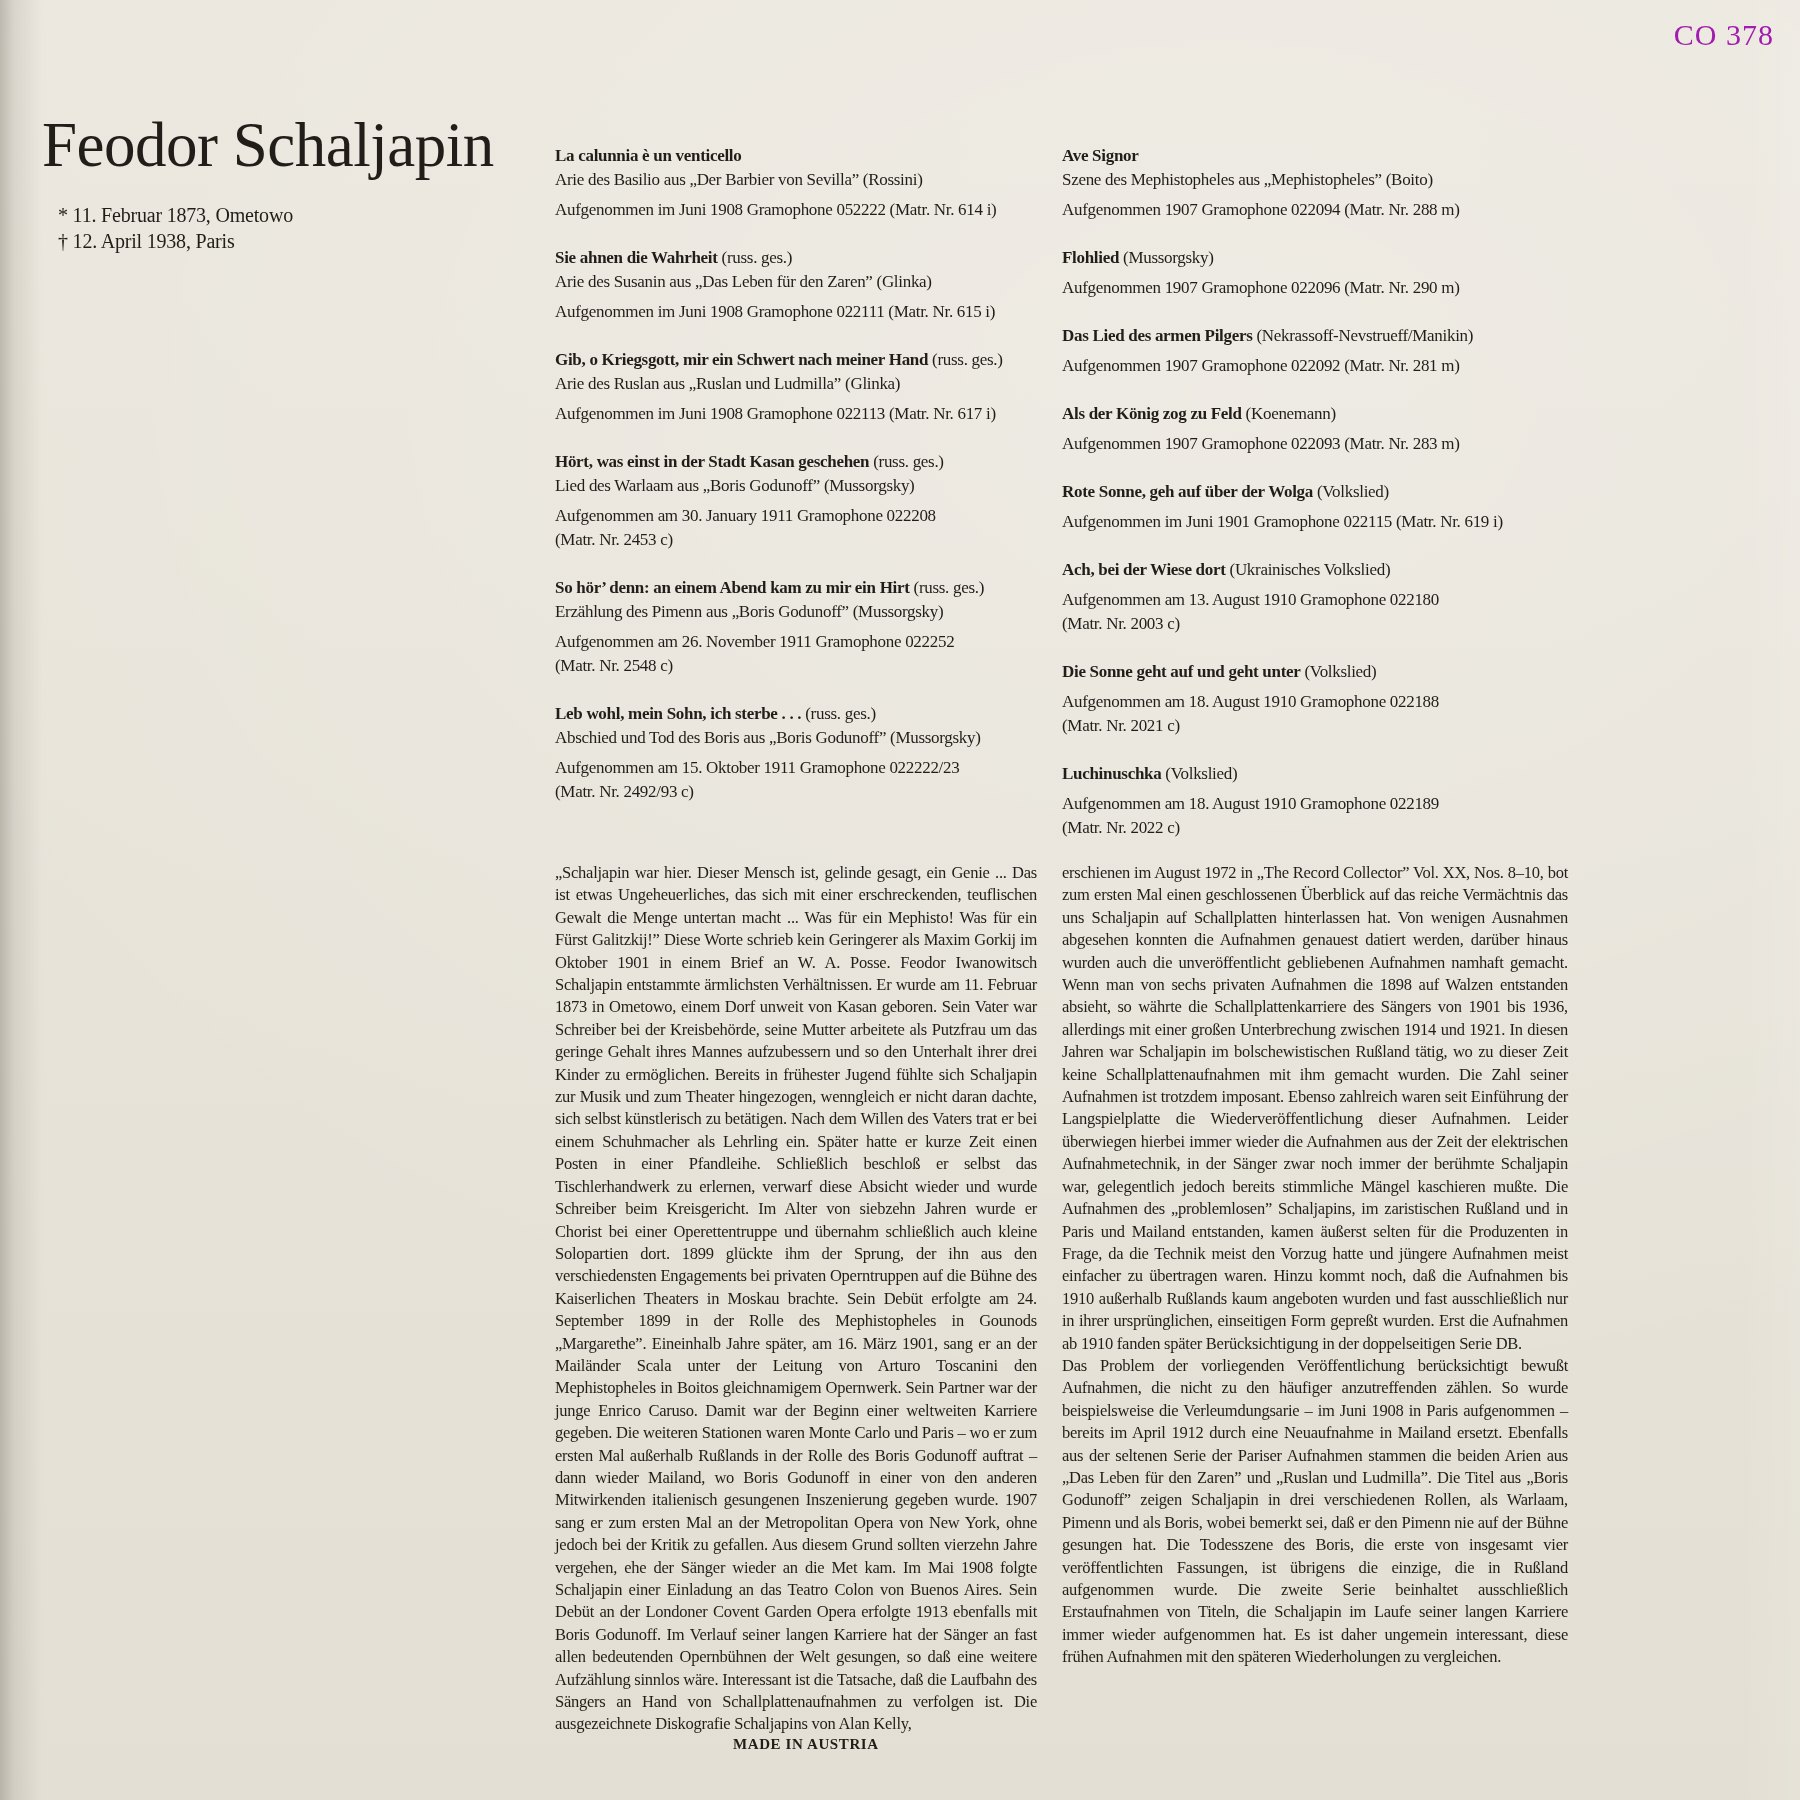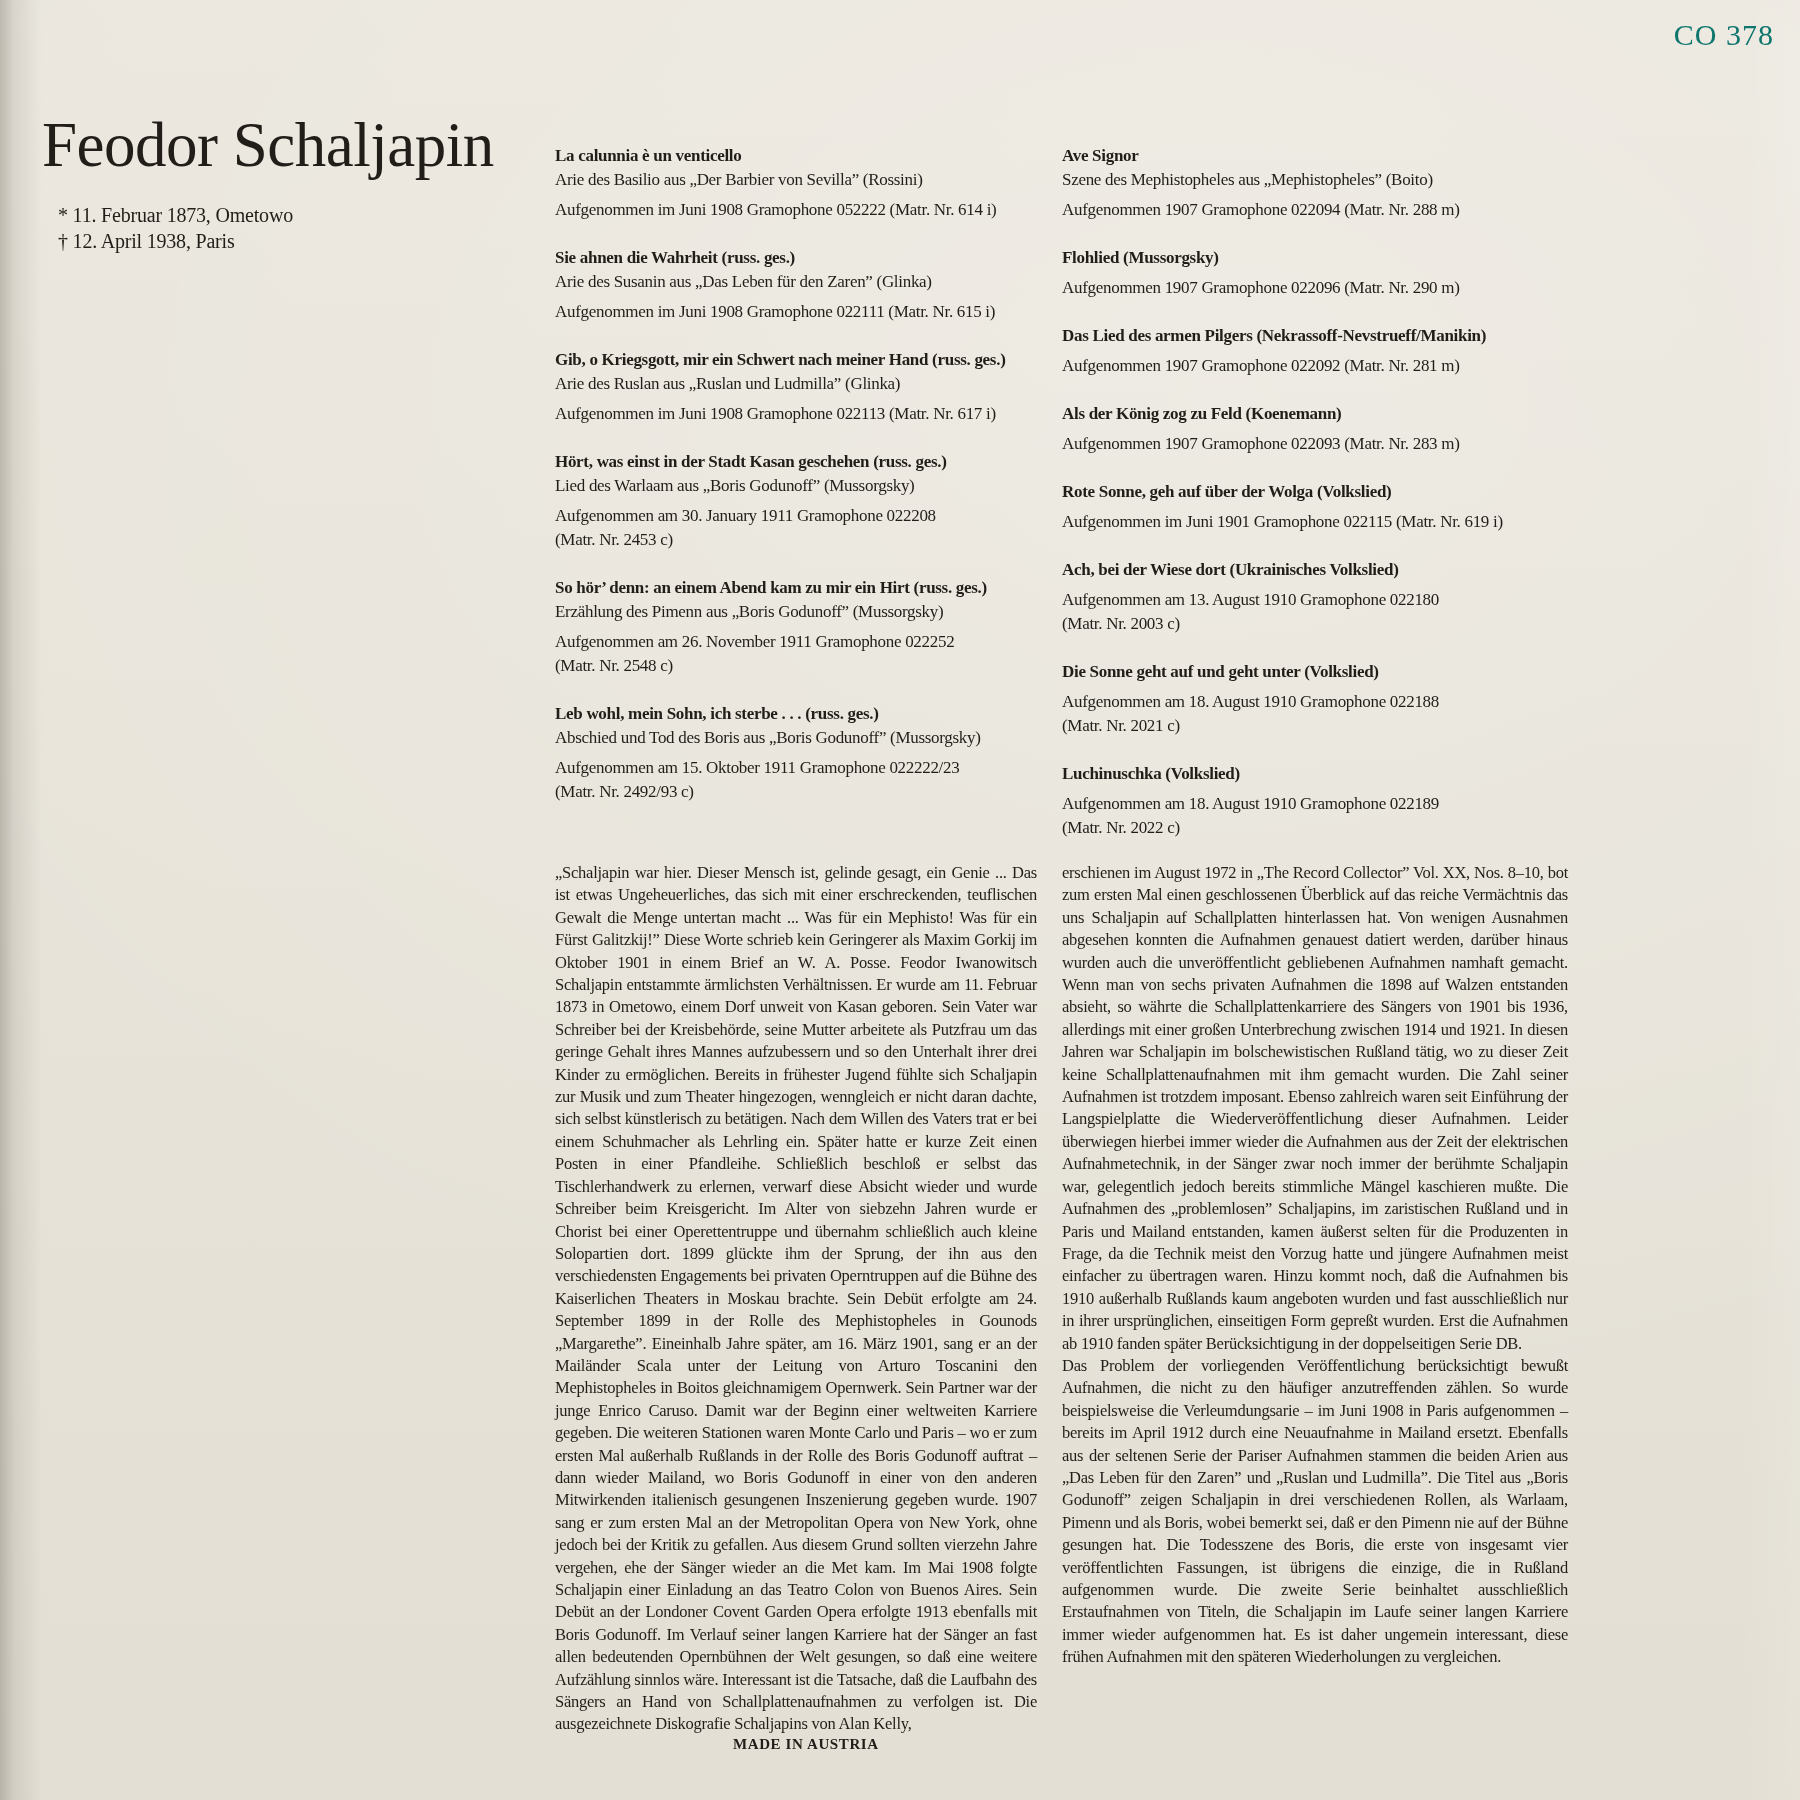--- a/index.html
+++ b/index.html
@@ -13,41 +13,41 @@
   .page {
     position: absolute; inset: 0;
     background:
       linear-gradient(90deg, rgba(86,78,66,0.30) 0px, rgba(86,78,66,0.12) 14px, rgba(86,78,66,0.0) 42px),
       linear-gradient(270deg, rgba(255,255,255,0.10) 0px, rgba(255,255,255,0.0) 60px),
       radial-gradient(130% 95% at 68% 22%, rgba(255,255,255,0.22), rgba(0,0,0,0) 62%),
       linear-gradient(180deg, #ebe7de 0%, #e7e3d9 52%, #e3dfd4 100%);
   }
   .catalog {
     position: absolute; top: 18px; right: 26px;
-    font-size: 30px; letter-spacing: 1px; color: #0f766e;
+    font-size: 30px; letter-spacing: 1px; color: #a21caf;
   }
   .artist {
     position: absolute; left: 42px; top: 112px;
     font-size: 63px; line-height: 1.05; letter-spacing: -0.5px;
     font-weight: 400;
     font-family: Liberation Serif, serif;
   }
   .dates {
     position: absolute; left: 58px; top: 202px;
     font-size: 20px; line-height: 26px; letter-spacing: -0.2px;
   }
   .tracks {
     position: absolute; top: 144px;
     font-size: 17px; line-height: 24px; letter-spacing: -0.3px;
   }
   .tracks.left  { left: 555px;  width: 500px; }
   .tracks.right { left: 1062px; width: 520px; }
   .track { margin-bottom: 24px; }
   .track-title { font-weight: bold; white-space: nowrap; }
-  .track-title .suffix { font-weight: bold; }
+  .track-title .suffix { font-weight: normal; }
   .track-rec { margin-top: 6px; }
   .essay {
     position: absolute; top: 862px;
     font-size: 16.5px; line-height: 22.4px;
     text-align: justify; letter-spacing: -0.25px;
   }
   .essay.left  { left: 555px;  width: 482px; }
   .essay.right { left: 1062px; width: 506px; }
   .essay p { margin: 0; }
   .made-in {

